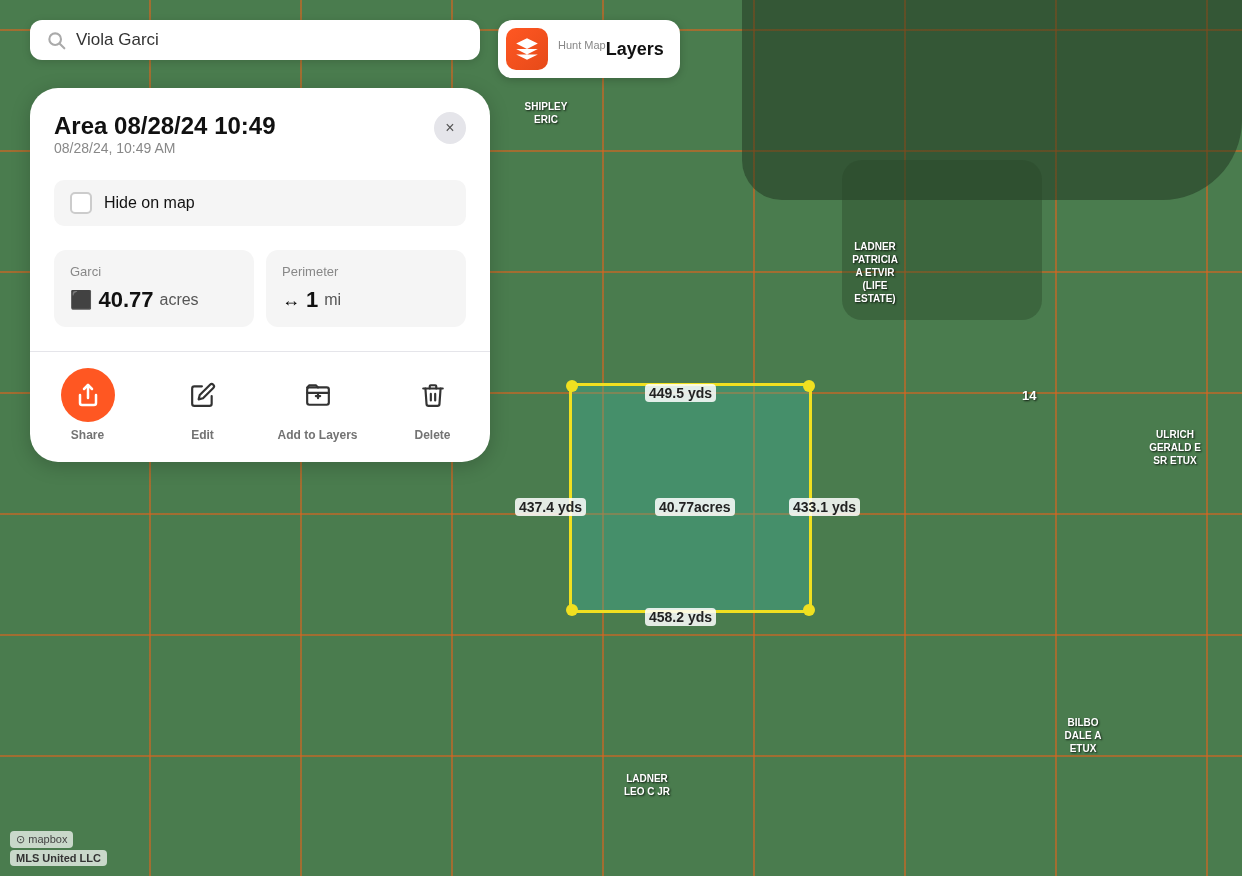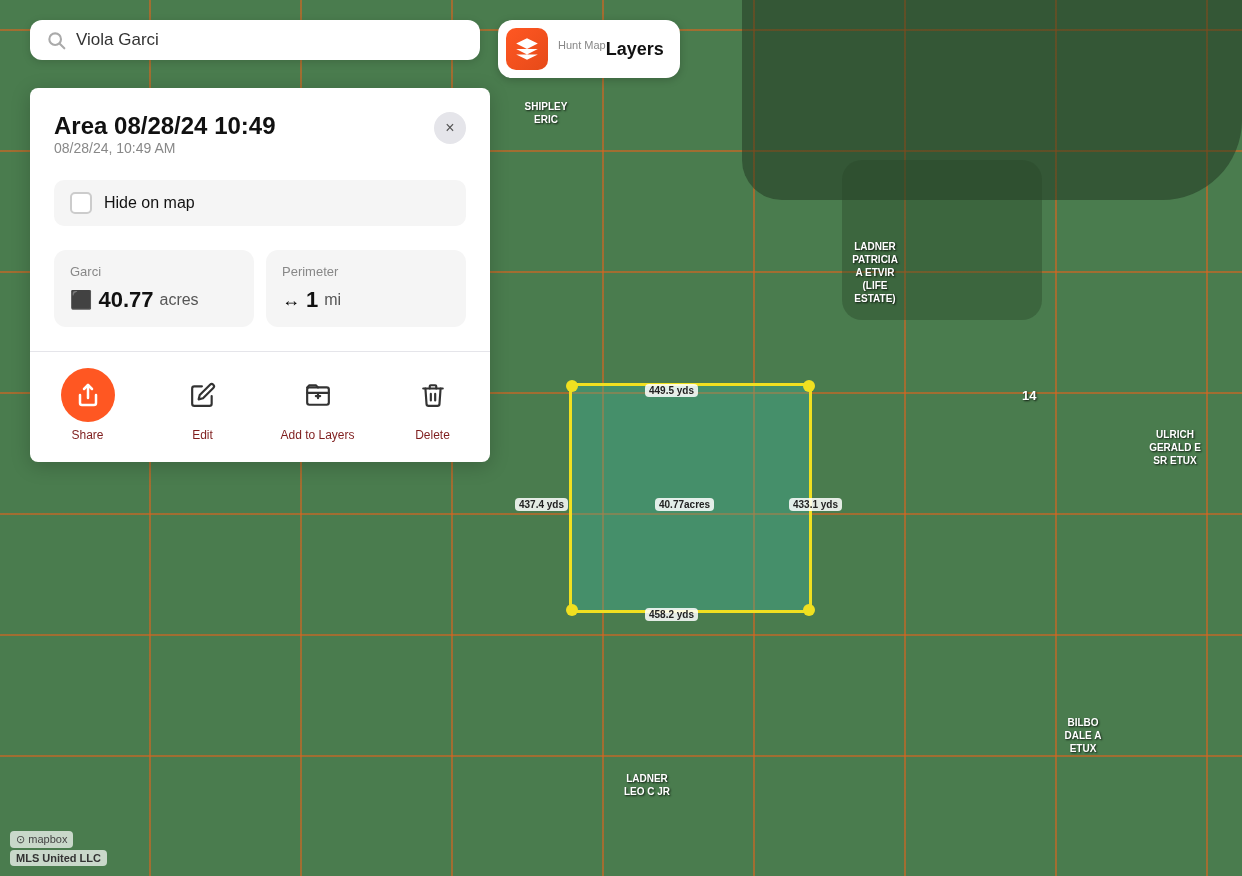--- a/index.html
+++ b/index.html
@@ -72,21 +72,21 @@
       height: 12px;
       background: #f0e020;
       border-radius: 50%;
     }
 
     .map-label {
       position: absolute;
       background: rgba(255,255,255,0.85);
       border-radius: 4px;
       padding: 1px 4px;
-      font-size: 10px;
+      font-size: 14px;
       font-weight: 600;
       color: #222;
       white-space: nowrap;
     }
 
     
     .owner-label {
       position: absolute;
       font-size: 10px;
       font-weight: 600;
@@ -169,21 +169,21 @@
       background: transparent;
     }
 
     
     #panel {
       position: absolute;
       top: 88px;
       left: 30px;
       width: 460px;
       background: white;
-      border-radius: 8px;
+      border-radius: 28px;
       box-shadow: 0 4px 20px rgba(0,0,0,0.2);
       padding: 24px 24px 0 24px;
       overflow: hidden;
     }
 
     .panel-header {
       display: flex;
       justify-content: space-between;
       align-items: flex-start;
       margin-bottom: 6px;
@@ -317,22 +317,22 @@
       color: white;
     }
 
     .action-icon-circle.gray {
       background: transparent;
       color: #333;
     }
 
     .action-label {
       font-size: 12px;
-      color: #7f1d1d;
-      font-weight: 400;
+      color: #737373;
+      font-weight: 700;
     }
 
     
     .attribution {
       position: absolute;
       bottom: 10px;
       left: 10px;
       display: flex;
       align-items: center;
       gap: 4px;

